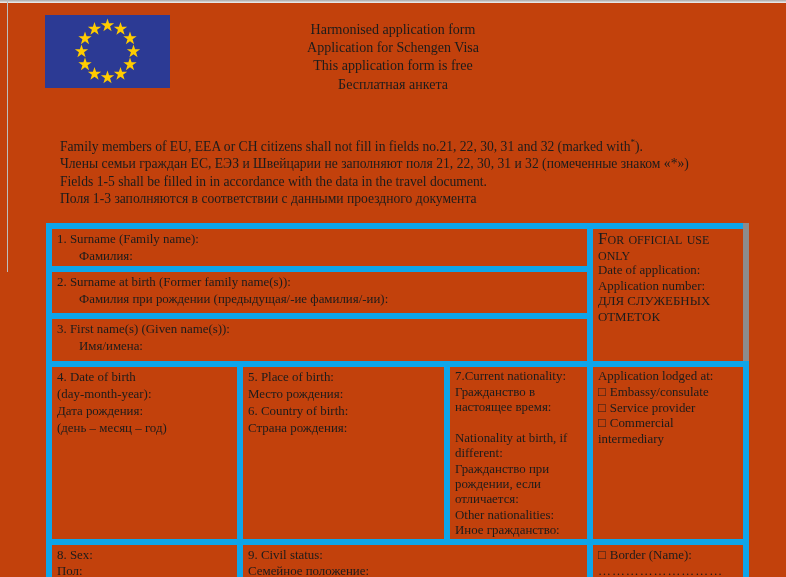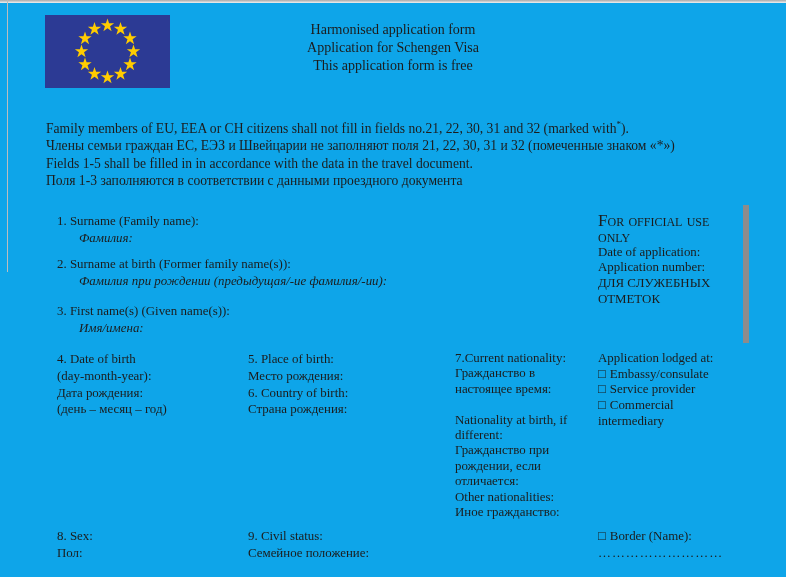--- a/index.html
+++ b/index.html
@@ -1,36 +1,36 @@
 <!DOCTYPE html>
 <html><head>
 <meta charset="utf-8">
 <style>
   * { margin:0; padding:0; box-sizing:border-box; }
   html,body { background:#fff; }
   .page {
     position:relative; width:786px; height:577px; overflow:hidden;
-    background:#0ea5e9; color:#1c1c1c;
+    background:#c2410c; color:#1c1c1c;
     font-family:"Liberation Serif","DejaVu Serif",serif;
   }
   .edge-top { position:absolute; top:0; left:0; width:786px; height:3px;
     background:linear-gradient(#a8a8a8,#f2f2f2); }
   .edge-left { position:absolute; top:0; left:7px; width:1px; height:272px; background:#bdbdbd; }
 
   .eu-flag { position:absolute; left:45px; top:15px; width:125px; height:73px; }
 
   .title-block { padding-top:21px; text-align:center; font-size:14px; line-height:18.2px; }
 
-  .intro { margin:40px 0 0 46px; font-size:13.6px; line-height:17.7px; white-space:nowrap; }
+  .intro { margin:40px 0 0 60px; font-size:13.6px; line-height:17.7px; white-space:nowrap; }
   .intro sup { font-size:9px; }
 
   table.form-table { margin:15px 0 0 46px; width:697px; border-collapse:collapse; table-layout:fixed; }
   td { border:6px solid #0ea5e9; vertical-align:top; padding:2px 4px 0 5px;
        font-size:12.9px; line-height:16.8px; overflow:hidden; }
-  .indent { padding-left:22px;font-style:italic; }
+  .indent { padding-left:22px; }
   .lines { white-space:pre-line; }
   .cell-nationality { line-height:15.4px;margin-top:29px; }
 
   td.official { border-left:2px solid #7a7a7a; }
   td.official-top { border-right-color:#8c8c8c; line-height:15.8px; }
   .smallcaps { font-variant:small-caps; font-size:17px; }
   .gap { }
   .cell-lodged { line-height:15.7px; }
   .option .checkbox, .cell-border .checkbox { margin-right:4px; }
   .cell-border { line-height:16.5px; }
@@ -63,20 +63,21 @@
         <use href="#eu-star" x="40.0" y="23.5"></use>
         <use href="#eu-star" x="49.5" y="14.0"></use>
       </g>
     </svg>
   </div>
 
   <div class="title-block">
     <div>Harmonised application form</div>
     <div>Application for Schengen Visa</div>
     <div>This application form is free</div>
+    <div>Бесплатная анкета</div>
   </div>
 
   <div class="intro">
     <div><span>Family members of EU, EEA or CH citizens shall not fill in fields no.21, 22, 30, 31 and 32 (marked with</span><sup>*</sup><span>).</span></div>
     <div>Члены семьи граждан ЕС, ЕЭЗ и Швейцарии не заполняют поля 21, 22, 30, 31 и 32 (помеченные знаком «*»)</div>
     <div>Fields 1-5 shall be filled in in accordance with the data in the travel document.</div>
     <div>Поля 1-3 заполняются в соответствии с данными проездного документа</div>
   </div>
 
   <table class="form-table">

